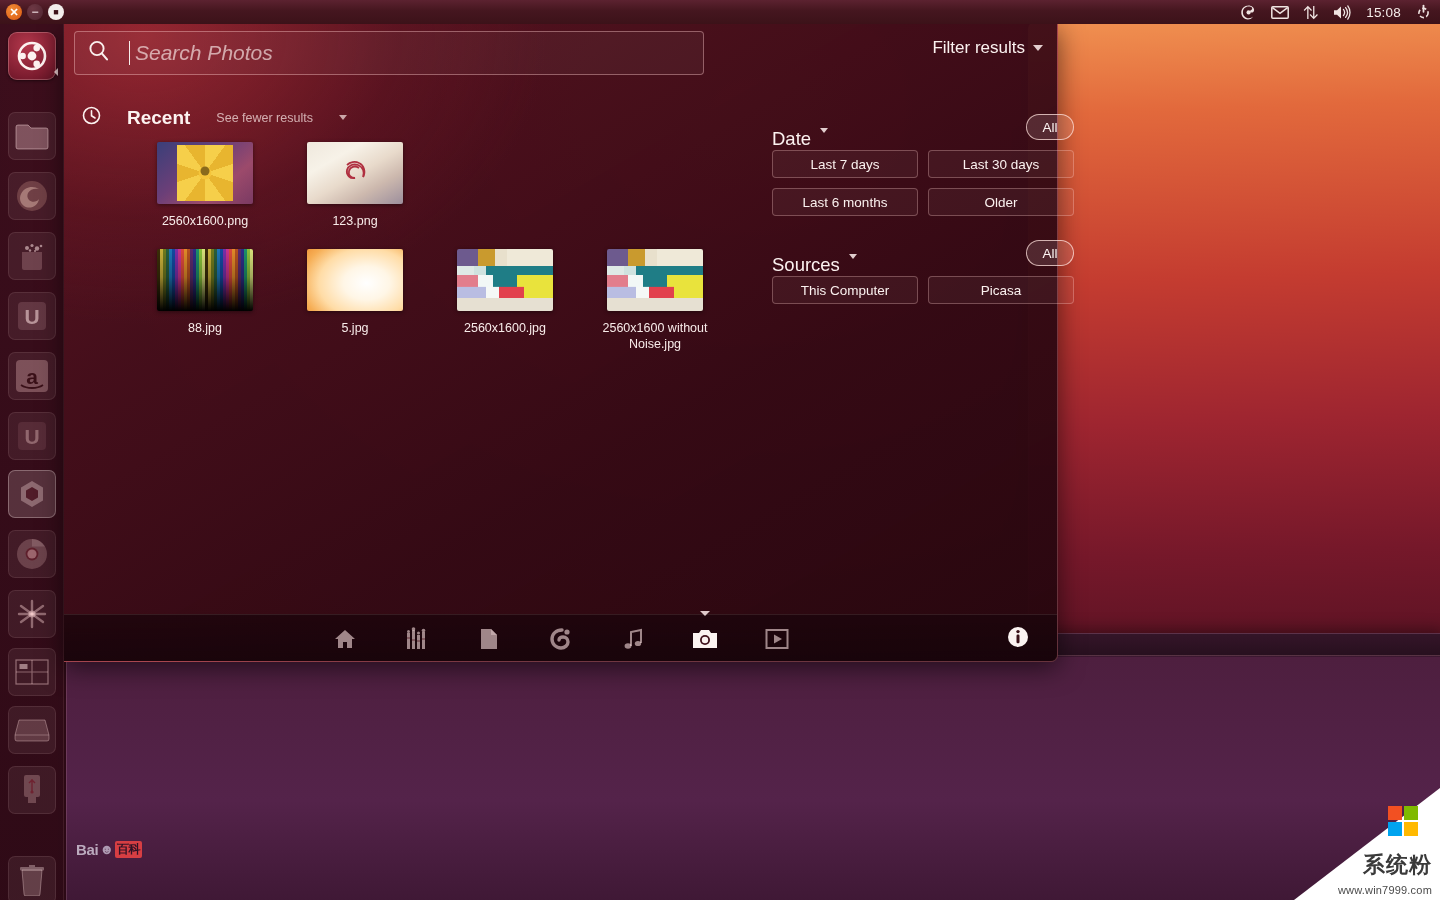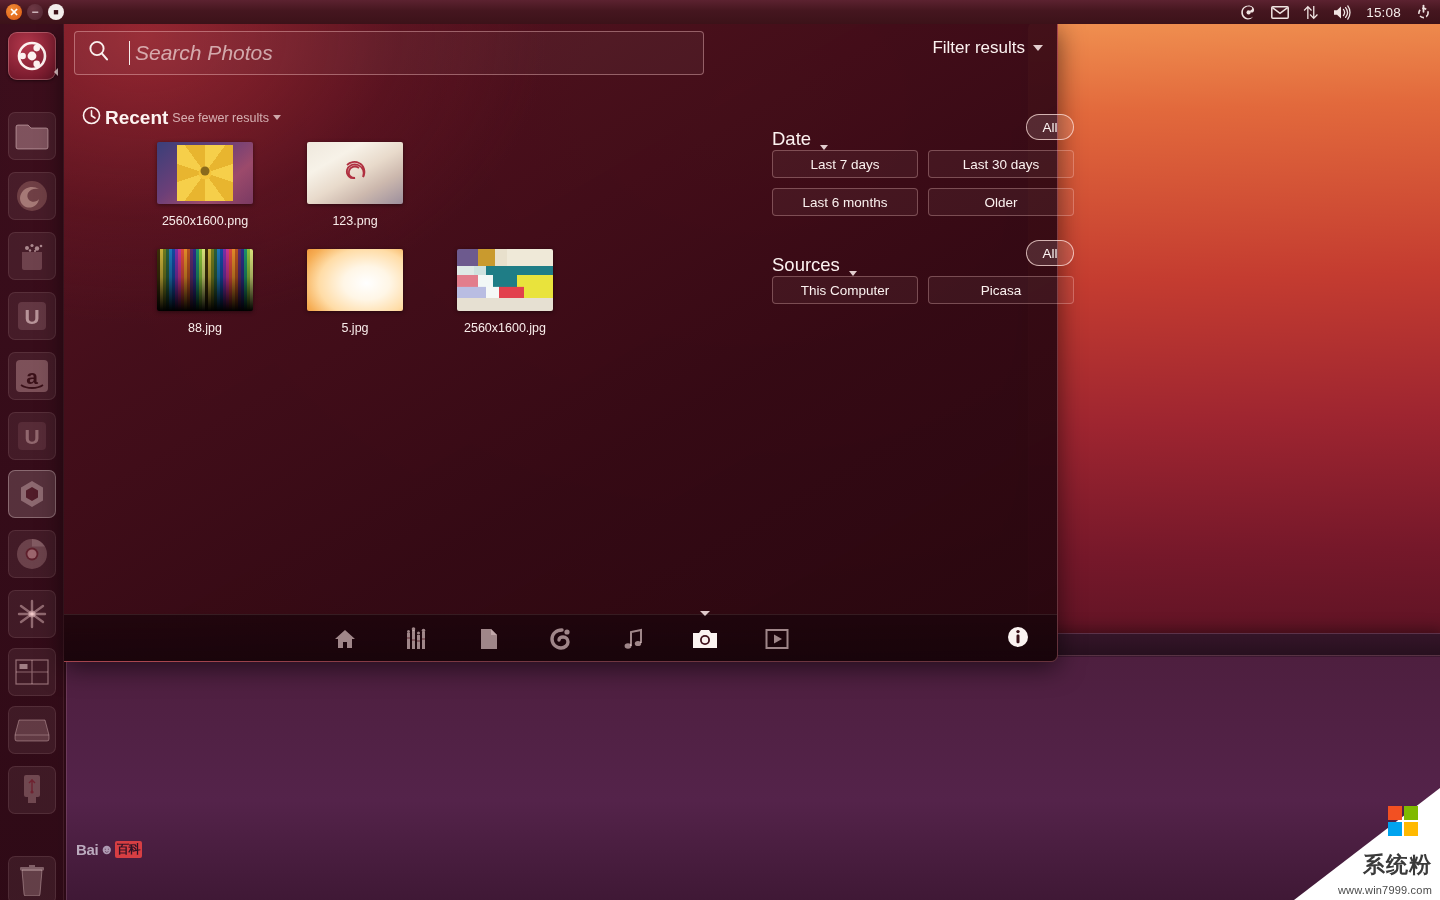--- a/index.html
+++ b/index.html
@@ -134,21 +134,21 @@
   }
 
   .filter-head {
     position:absolute; right:14px; top:14px;
     display:flex; align-items:center; gap:8px;
     font-size:17px; color:#fbf1ef;
   }
   .tri-d { width:0;height:0;border-left:5px solid transparent;border-right:5px solid transparent;border-top:6px solid rgba(255,240,238,.85); }
 
   .cat-head {
-    position:absolute; left:18px; top:82px; display:flex; align-items:center; gap:4px;
+    position:absolute; left:18px; top:82px; display:flex; align-items:center; gap:26px;
   }
   .cat-title { font-size:19px; font-weight:bold; color:#fdf3f1; }
   .cat-link { font-size:12.5px; color:rgba(250,230,228,.72); }
   .cat-head .tri-d { border-top-color:rgba(250,230,228,.7); border-left-width:4px;border-right-width:4px;border-top-width:5px; }
 
   .results { position:absolute; left:66px; top:118px; width:620px; }
   .res-row { display:flex; }
   .res-item { width:150px; display:flex; flex-direction:column; align-items:center; }
   .thumb {
     width:96px; height:62px; border-radius:2px;
@@ -189,21 +189,21 @@
       linear-gradient(90deg,#dfe9e6 0 18%, #cfe2df 18% 30%, #1f7d86 30% 100%) 0 28%/100% 20% no-repeat,
       linear-gradient(90deg,#e27d8c 0 22%, #f2f7f6 22% 38%, #1f7d86 38% 62%, #e9e33c 62% 100%) 0 48%/100% 24% no-repeat,
       linear-gradient(90deg,#b9bde2 0 30%, #f5f8f6 30% 44%, #e2414d 44% 70%, #e9e33c 70% 100%) 0 72%/100% 28% no-repeat,
       #e6e0d2;
   }
 
   
   .filters { position:absolute; left:708px; top:86px; width:302px; }
   .f-group { margin-bottom:8px; }
   .f-head { display:flex; align-items:center; justify-content:space-between; height:34px; }
-  .f-title { display:flex; align-items:flex-end; gap:9px; font-size:18.5px; color:#fcf2f0;margin-top:24px; }
+  .f-title { display:flex; align-items:flex-start; gap:9px; font-size:18.5px; color:#fcf2f0;margin-top:24px; }
   .f-title .tri-d { border-left-width:4.5px;border-right-width:4.5px;border-top-width:5.5px; }
   .f-all {
     min-width:48px; height:26px; padding:0 13px;
     border:1px solid rgba(255,225,220,.75); border-radius:13px;
     background:rgba(255,235,230,.13);
     color:#fdf4f2; font-size:13.5px; display:flex; align-items:center; justify-content:center;
   }
   .f-grid { display:flex; flex-wrap:wrap; gap:10px; margin-top:6px; }
   .f-btn {
     width:146px; height:28px; border-radius:4px;
@@ -495,20 +495,24 @@
           <div class="res-label">88.jpg</div>
         </div>
         <div class="res-item">
           <div class="thumb t-glow"></div>
           <div class="res-label">5.jpg</div>
         </div>
         <div class="res-item">
           <div class="thumb t-blocks"></div>
           <div class="res-label">2560x1600.jpg</div>
         </div>
+        <div class="res-item">
+          <div class="thumb t-blocks"></div>
+          <div class="res-label">2560x1600 without Noise.jpg</div>
+        </div>
       </div>
     </div>
 
     <div class="filters">
 
       <div class="f-group">
         <div class="f-head">
           <span class="f-title">
             <span>Date</span>
             <span class="tri-d"></span>

